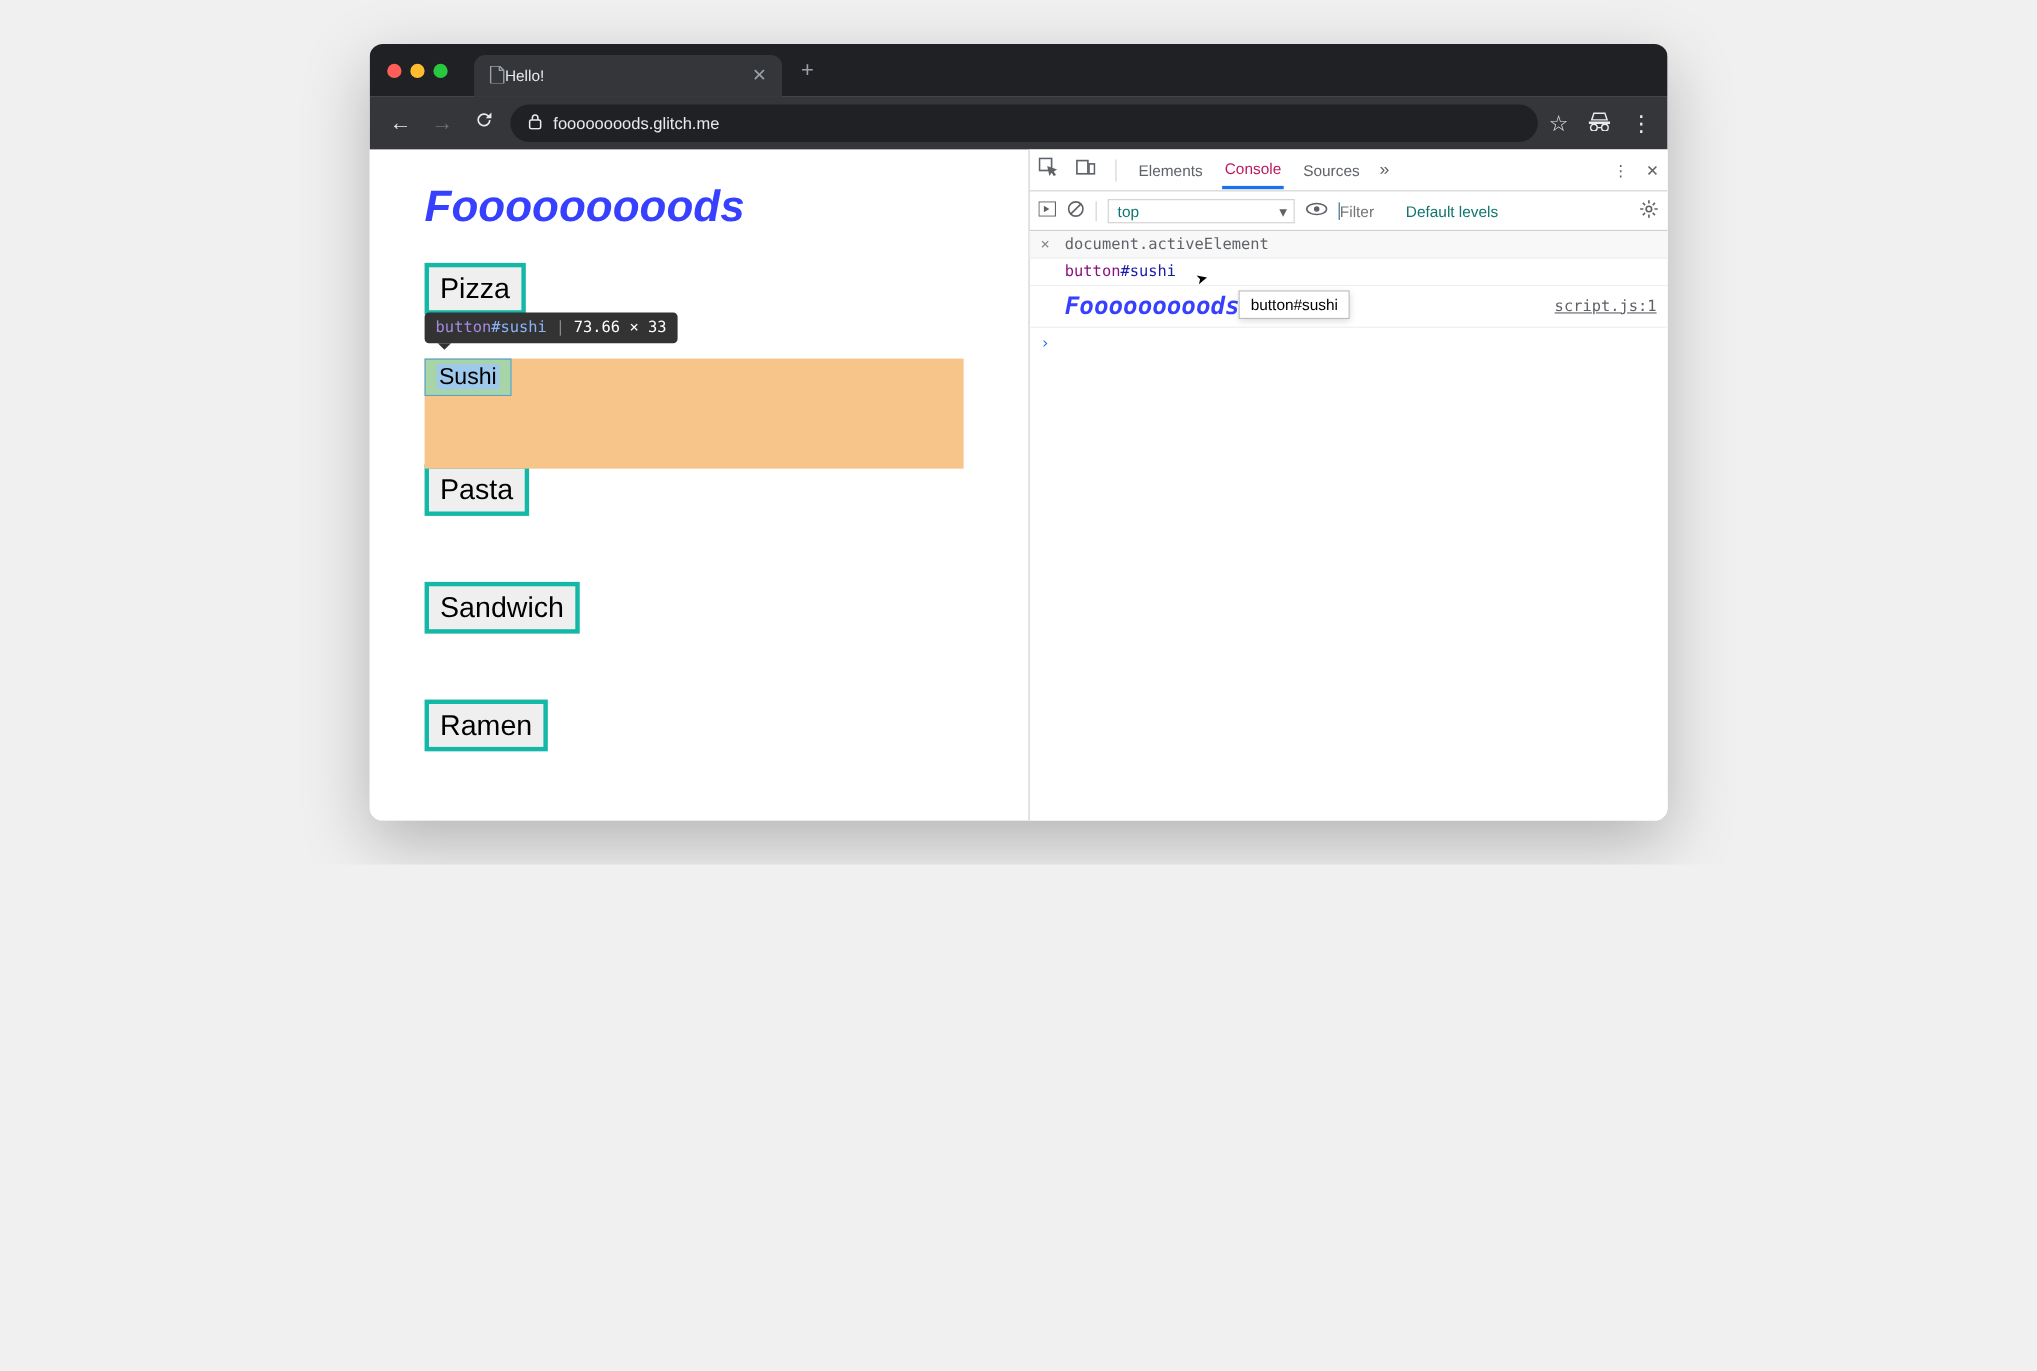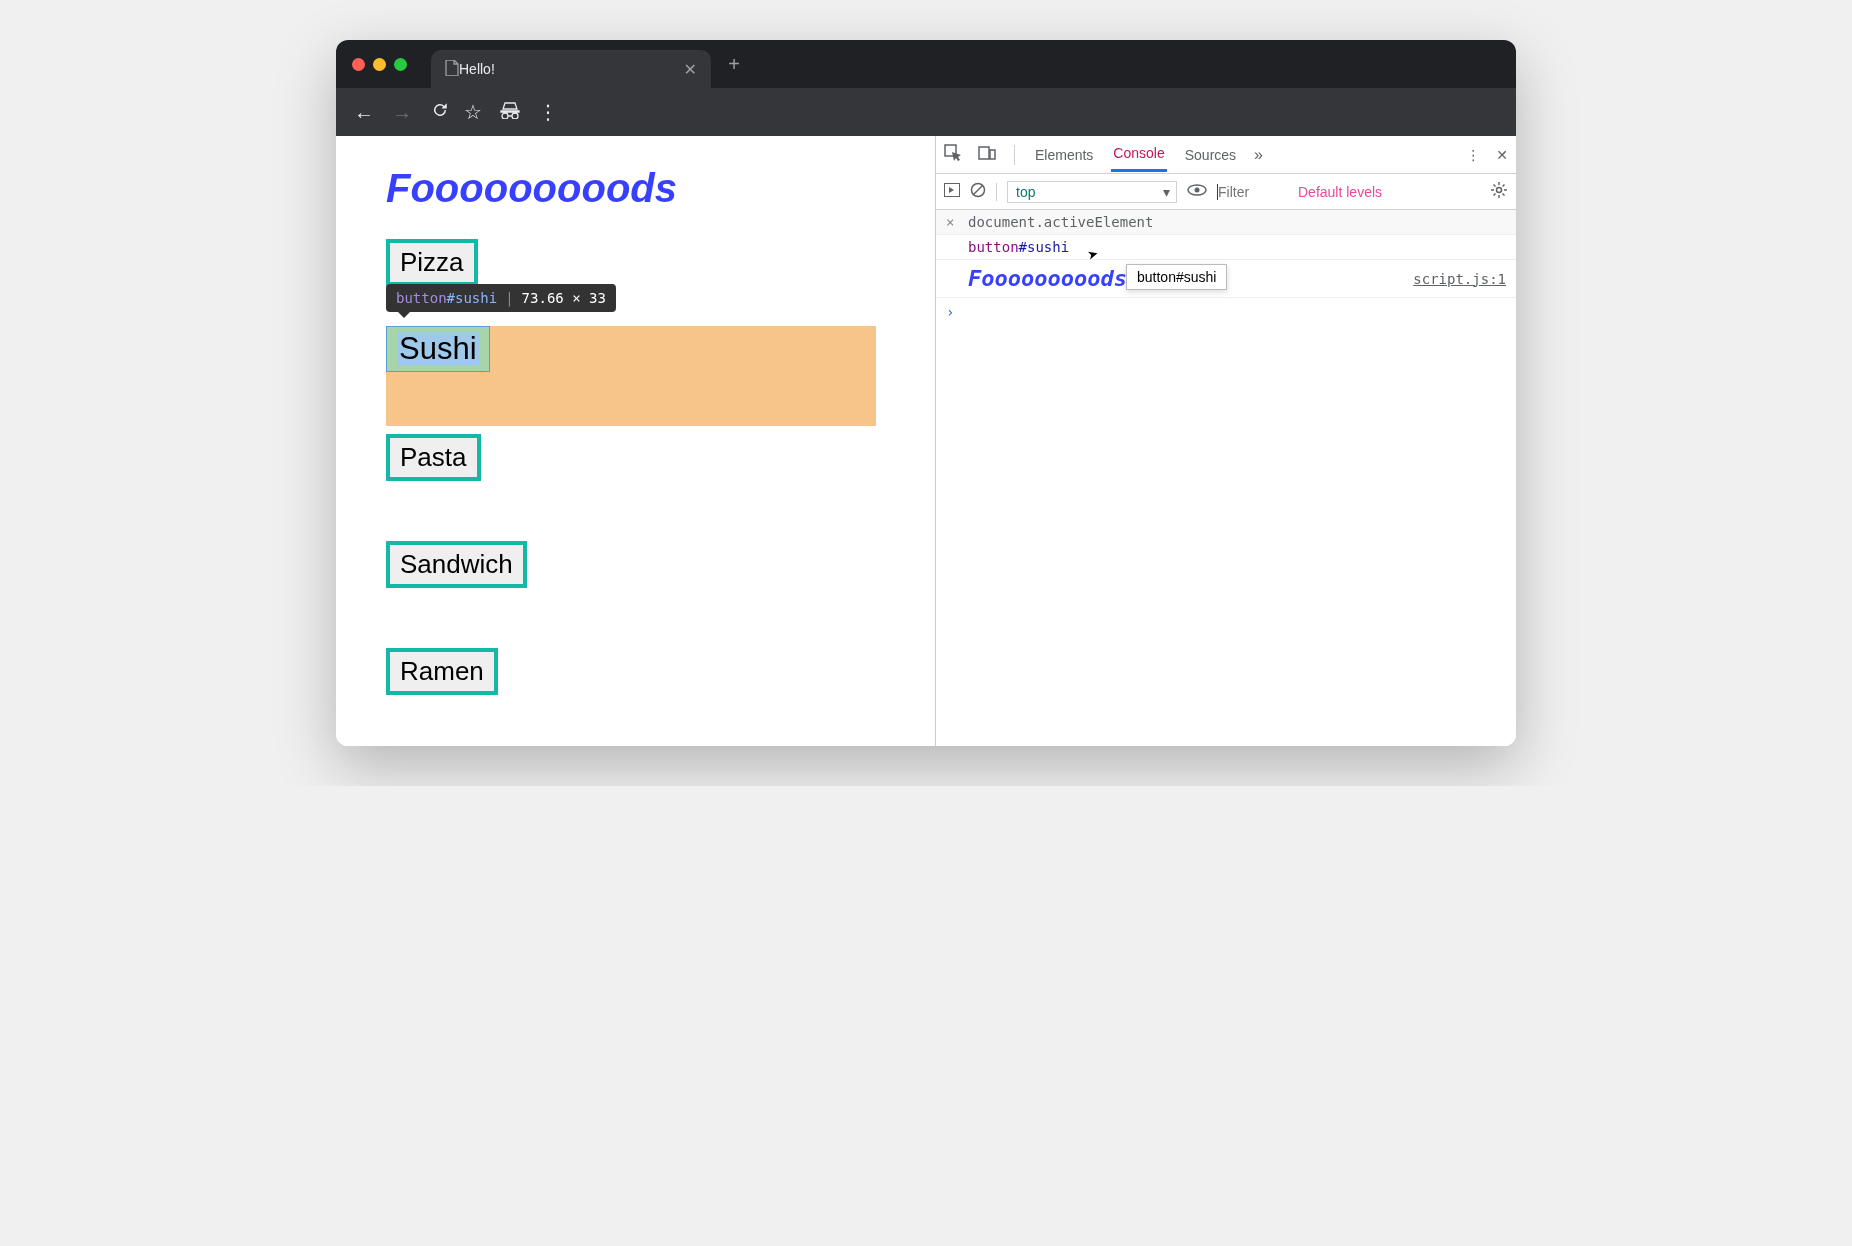--- a/index.html
+++ b/index.html
@@ -126,21 +126,21 @@
     position:absolute;
     top:0; left:0;
     width:490px;
     height:100px;
     background:#f7c48a;
   }
   .sushi-btn {
     position:relative;
     background:#a8d5a8;
     border:1px solid #5a9fd4;
-    font-size:31px;
+    font-size:21px;
     padding:4px 10px;
     margin:0;
   }
   .sushi-btn .txt {
     background:#9ec9ea;
     padding:0 2px;
   }
   .inspect-tooltip {
     position:absolute;
     top:-42px; left:0;
@@ -210,21 +210,21 @@
     position:absolute; right:6px; top:2px;
     color:#5f6368;
   }
   .dt-toolbar .filter-input {
     border:none;
     color:#888;
     font-size:14px;
     width:50px;
   }
   .dt-toolbar .filter-wrap { border-left:1px solid #0c4a6e; padding-left:0; }
-  .dt-toolbar .levels { color:#ec4899;margin-left:20px; }
+  .dt-toolbar .levels { color:#0f766e; }
   .dt-toolbar .right { margin-left:auto; display:flex; align-items:center; gap:14px; }
   .dt-console {
     flex:1;
     font-family:ui-monospace,Menlo,Consolas,monospace;
     font-size:14px;
     position:relative;
   }
   .con-row {
     display:flex;
     padding:4px 10px;
@@ -306,20 +306,29 @@
     <div class="newtab">+</div>
   </div>
 
   <div class="addrbar">
     <div class="nav-btn">←</div>
     <div class="nav-btn dim">→</div>
     <div class="nav-btn">
       <svg width="18" height="18" viewBox="0 0 24 24">
           <path d="M17.65 6.35A8 8 0 1 0 20 12h-2a6 6 0 1 1-1.76-4.24L14 10h7V3l-3.35 3.35z" fill="#e8eaed"></path>
         </svg>
+    </div>
+    <div class="omnibox">
+      <span class="lock-icon">
+        <svg width="13" height="15" viewBox="0 0 13 15">
+            <rect x="1.5" y="6" width="10" height="8" rx="1.5" fill="none" stroke="#e8eaed" stroke-width="1.4"></rect>
+            <path d="M4 6V4a2.5 2.5 0 0 1 5 0v2" fill="none" stroke="#e8eaed" stroke-width="1.4"></path>
+          </svg>
+      </span>
+      <span>foooooooods.glitch.me</span>
     </div>
     <div class="addr-right">
       <span class="star">☆</span>
       <span class="incog">
         <svg width="20" height="18" viewBox="0 0 20 18">
             <path d="M3 8h14l-2-6H5L3 8zm-2 2h18v1H1v-1zm4 2a3 3 0 1 0 0 6 3 3 0 0 0 0-6zm10 0a3 3 0 1 0 0 6 3 3 0 0 0 0-6zM8 15h4" fill="none" stroke="#e8eaed" stroke-width="1.3"></path>
           </svg>
       </span>
       <span class="menu-dots">⋮</span>
     </div>

